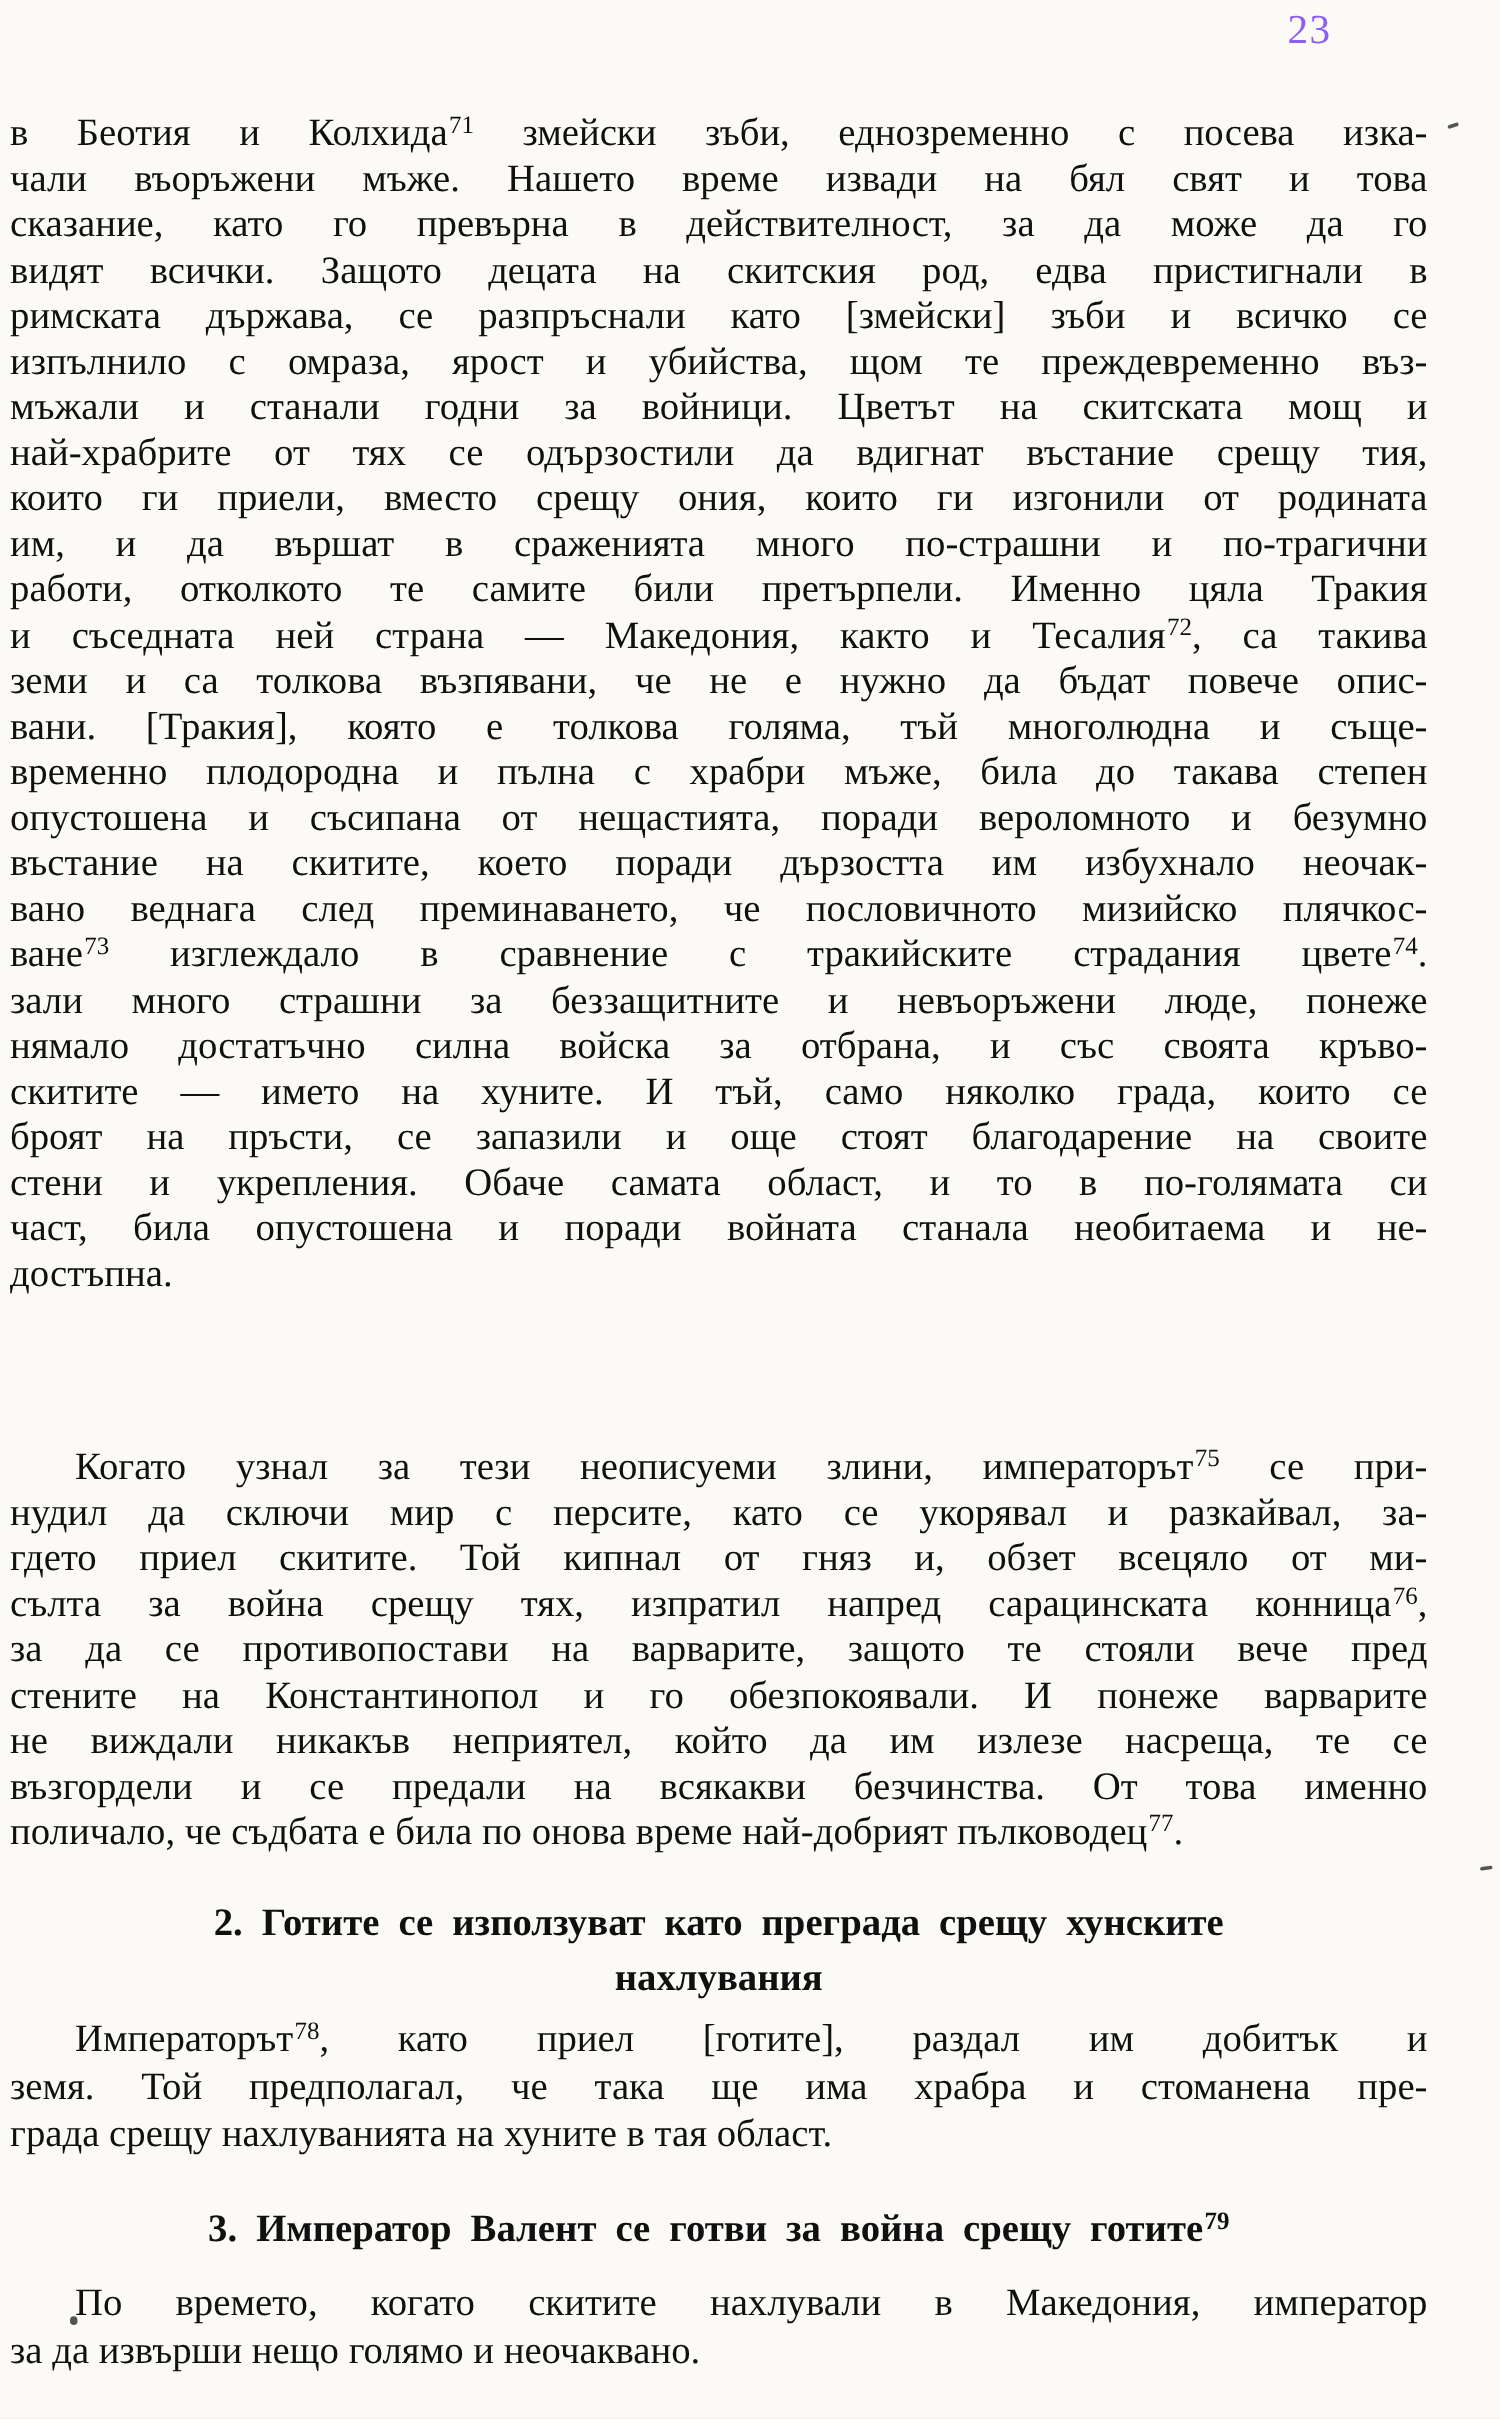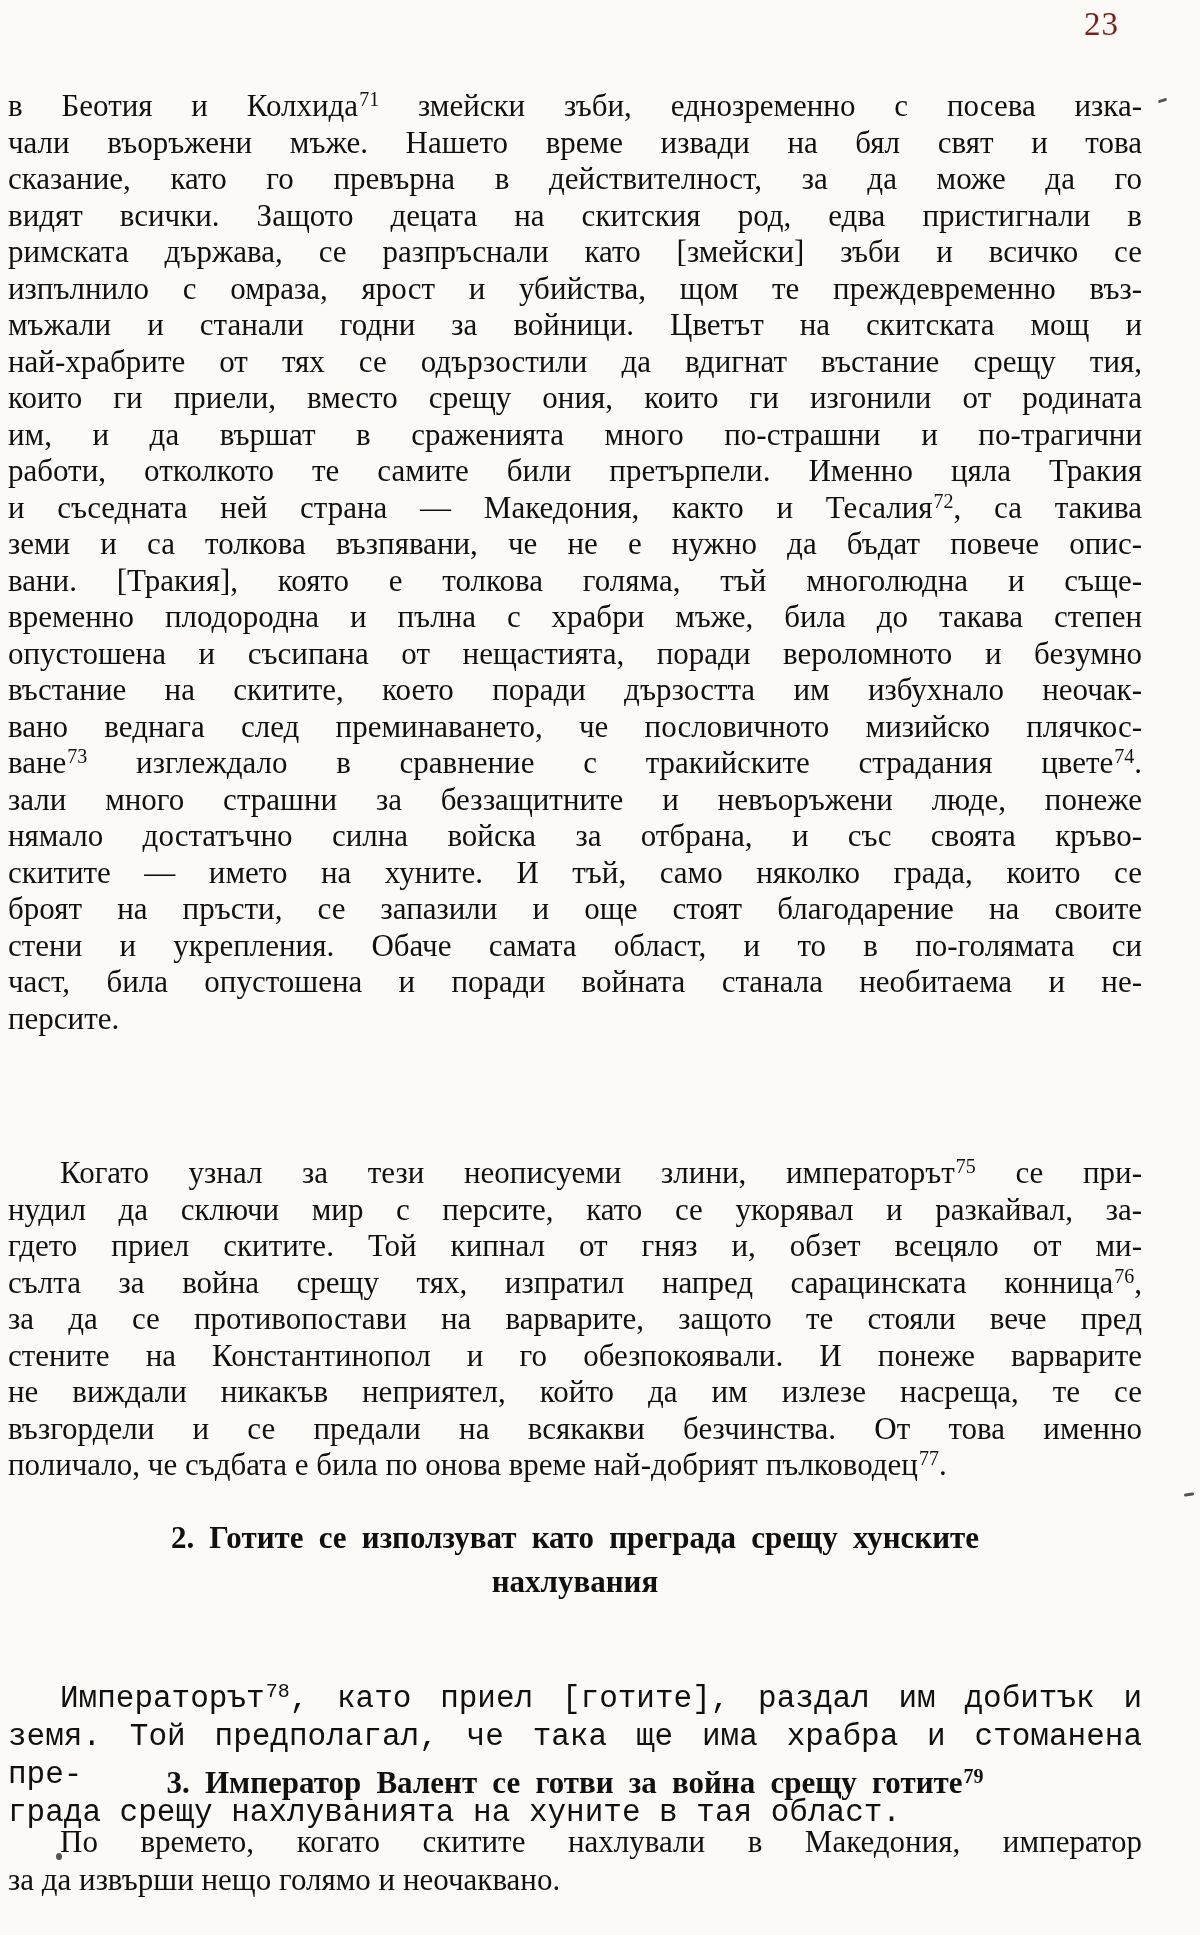--- a/index.html
+++ b/index.html
@@ -5,41 +5,41 @@
   html,body{margin:0;padding:0;background:#e9e7e2;}
   .page{
     position:relative;
     width:1200px;height:1935px;
     background:#fbfaf6;
     overflow:hidden;
     font-family:"Liberation Serif","DejaVu Serif",serif;
     color:#101010;
   }
   .page-number{
-    position:absolute;top:6px;left:1084px;
-    font-size:33px;letter-spacing:1px;color:#7f1d1d;
+    position:absolute;top:6px;left:1030px;
+    font-size:33px;letter-spacing:1px;color:#8b5cf6;
   }
   .block{
     position:absolute;left:8px;width:1134px;
     font-size:31px;line-height:36.5px;
   }
   .block .line{text-align:justify;text-align-last:justify;white-space:normal;}
   .block .line.last{text-align-last:left;}
   .block .line.indent{padding-left:52px;}
   .block.center .line{text-align:center;text-align-last:center;}
   .heading{font-weight:bold;word-spacing:0.24em;}
   sup{
     font-size:20px;line-height:0;
     position:relative;top:-0.5em;vertical-align:baseline;
     letter-spacing:0;padding-left:1px;
   }
   .paragraph-1{top:88px;}
   .paragraph-2{top:1155px;}
   .heading-2{top:1516px;line-height:44px;}
-  .paragraph-3{top:1680px;line-height:38px;font-family:Liberation Mono, monospace;}
+  .paragraph-3{top:1612px;line-height:38px;}
   .heading-3{top:1763px;line-height:40px;}
   .paragraph-4{top:1823px;line-height:38px;}
   .speck{position:absolute;background:#2a2a2a;border-radius:2px;opacity:.8;}
   .speck-1{top:99px;left:1158px;width:9px;height:3px;transform:rotate(-18deg);}
   .speck-2{top:1493px;left:1184px;width:10px;height:3px;transform:rotate(-8deg);}
   .speck-3{top:1853px;left:56px;width:6px;height:7px;border-radius:50%;}
 </style>
 </head>
 <body>
 
@@ -65,21 +65,21 @@
         <div class="line">опустошена и съсипана от нещастията, поради вероломното и безумно</div>
         <div class="line">въстание на скитите, което поради дързостта им избухнало неочак-</div>
         <div class="line">вано веднага след преминаването, че пословичното мизийско плячкос-</div>
         <div class="line">ване<sup>73</sup> изглеждало в сравнение с тракийските страдания цвете<sup>74</sup>.</div>
         <div class="line">зали много страшни за беззащитните и невъоръжени люде, понеже</div>
         <div class="line">нямало достатъчно силна войска за отбрана, и със своята кръво-</div>
         <div class="line">скитите — името на хуните. И тъй, само няколко града, които се</div>
         <div class="line">броят на пръсти, се запазили и още стоят благодарение на своите</div>
         <div class="line">стени и укрепления. Обаче самата област, и то в по-голямата си</div>
         <div class="line">част, била опустошена и поради войната станала необитаема и не-</div>
-        <div class="line last">персите.</div>
+        <div class="line last">достъпна.</div>
       </div>
       <div class="block paragraph-2">
         <div class="line indent">Когато узнал за тези неописуеми злини, императорът<sup>75</sup> се при-</div>
         <div class="line">нудил да сключи мир с персите, като се укорявал и разкайвал, за-</div>
         <div class="line">гдето приел скитите. Той кипнал от гняз и, обзет всецяло от ми-</div>
         <div class="line">сълта за война срещу тях, изпратил напред сарацинската конница<sup>76</sup>,</div>
         <div class="line">за да се противопостави на варварите, защото те стояли вече пред</div>
         <div class="line">стените на Константинопол и го обезпокоявали. И понеже варварите</div>
         <div class="line">не виждали никакъв неприятел, който да им излезе насреща, те се</div>
         <div class="line">възгордели и се предали на всякакви безчинства. От това именно</div>

